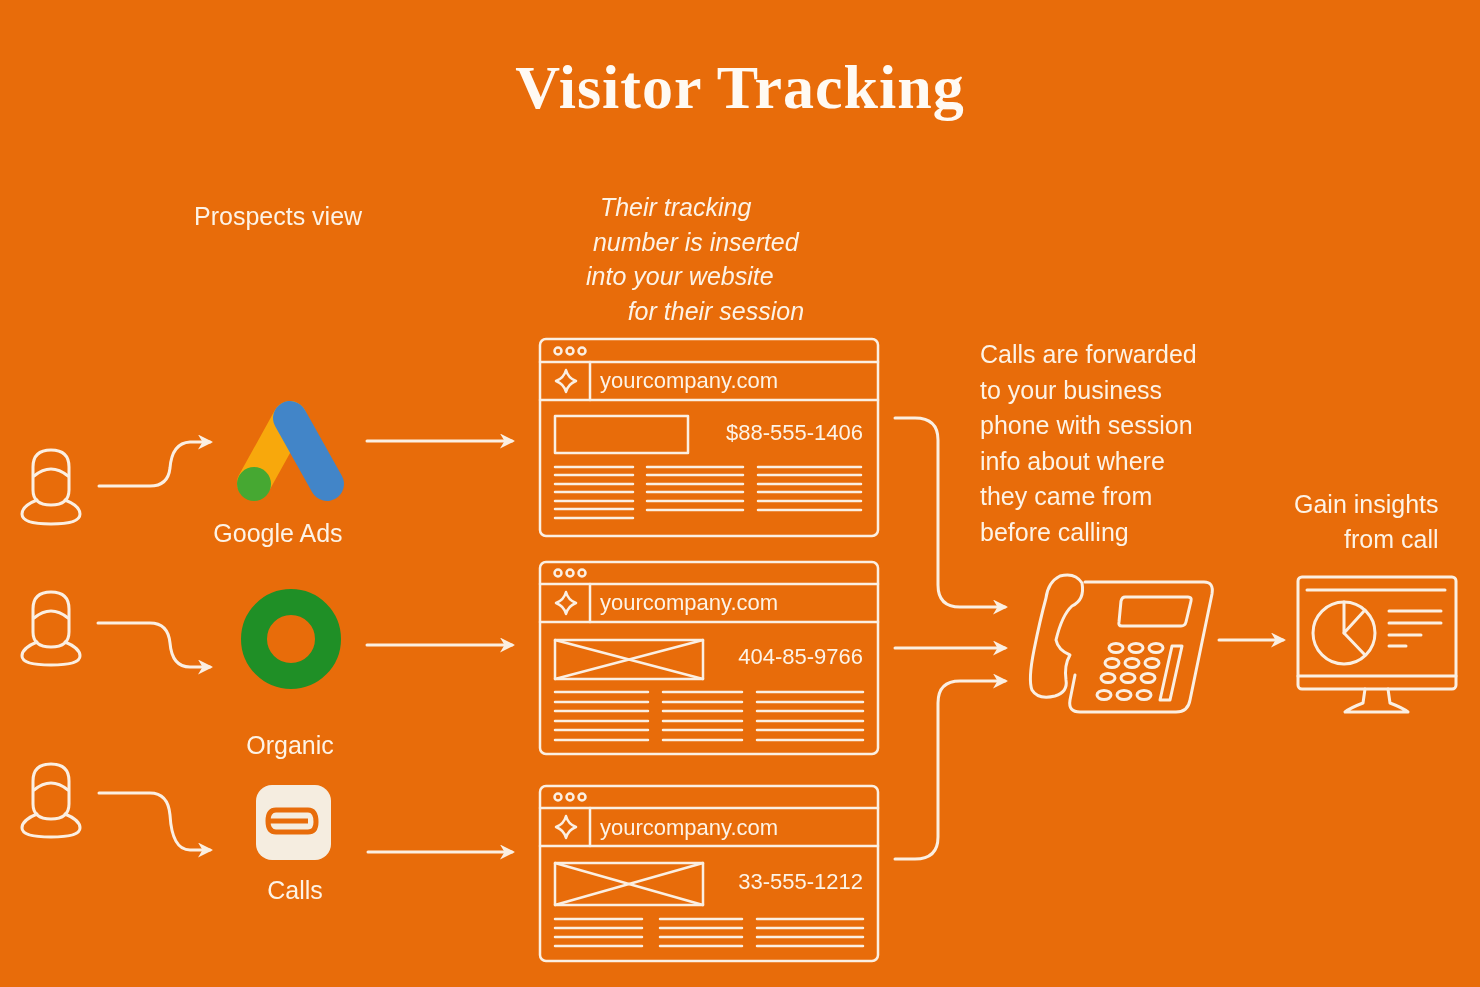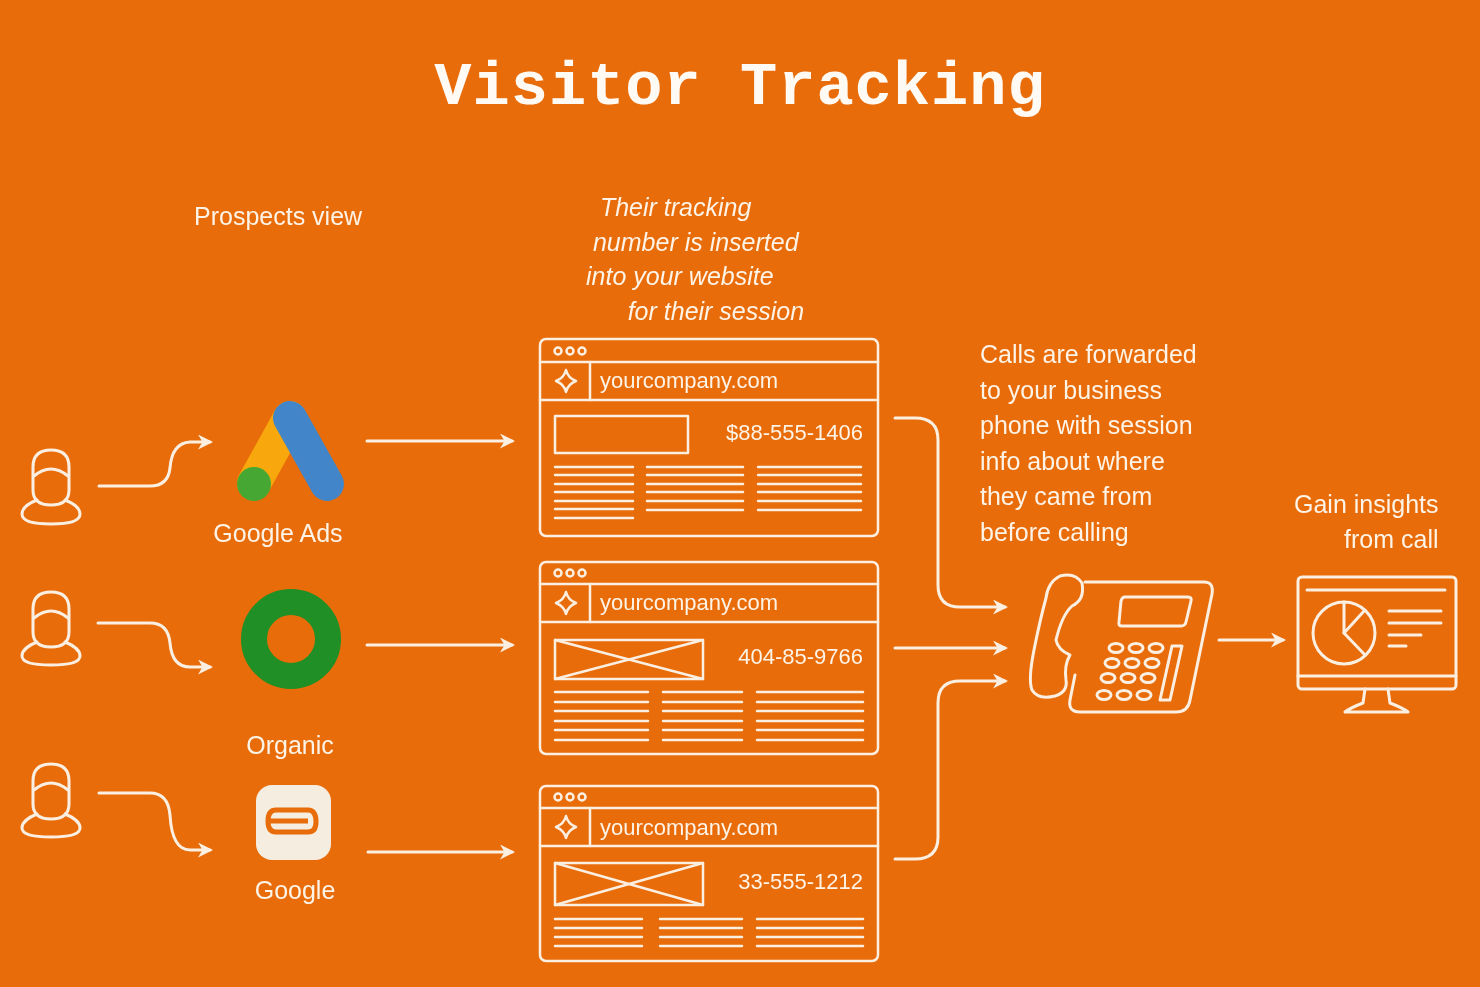--- a/index.html
+++ b/index.html
@@ -6,21 +6,21 @@
   body {
     width: 1480px; height: 987px; overflow: hidden;
     background: #e86c0a;
     font-family: "Liberation Sans", "DejaVu Sans", sans-serif;
     color: #fdf6ee;
     position: relative;
   }
   .abs { position: absolute; }
   .title {
     left: 0; width: 1480px; top: 52px; text-align: center;
-    font-family: Liberation Mono, monospace;
+    font-family: Liberation Serif, serif;
     font-size: 62px; font-weight: bold; color: #fffaf3; letter-spacing: 1px;
   }
   .caption { font-size: 25px; line-height: 34.5px; color: #fdf3e6; white-space: pre; }
   .label { font-size: 25px; color: #fdf3e6; text-align: center; }
   svg.diagram { position: absolute; left: 0; top: 0; }
   .stroke { fill: none; stroke: #fbefe2; stroke-width: 3; stroke-linecap: round; stroke-linejoin: round; }
   .url { font-size: 22px; fill: #fdf3e6; font-family: "Liberation Sans", "DejaVu Sans", sans-serif; }
   .phone { font-size: 22px; fill: #fdf3e6; font-family: "Liberation Sans", "DejaVu Sans", sans-serif; }
 </style>
 </head>
@@ -37,21 +37,21 @@
 to your business
 phone with session
 info about where
 they came from
 before calling</div>
 <div class="abs caption" style="left:1294px; top:487px;text-align:right;">Gain insights
   from call</div>
 
 <div class="abs label" style="left:178px; width:200px; top:519px;">Google Ads</div>
 <div class="abs label" style="left:190px; width:200px; top:701px;margin-top:30px;">Organic</div>
-<div class="abs label" style="left:195px; width:200px; top:876px;">Google</div>
+<div class="abs label" style="left:195px; width:200px; top:876px;">Calls</div>
 
 <svg class="diagram" width="1480" height="987" viewBox="0 0 1480 987">
   <defs>
     <marker id="ah" viewBox="0 0 10 10" refX="8" refY="5" markerWidth="5" markerHeight="5" orient="auto">
       <path d="M0,0 L10,5 L0,10 L3,5 Z" fill="#fbefe2"></path>
     </marker>
   </defs>
 
   <g class="stroke">
     <path d="M33,467 Q33,450 51,450 Q69,450 69,467 L69,490 Q69,505 51,505 Q33,505 33,490 Z"></path>

